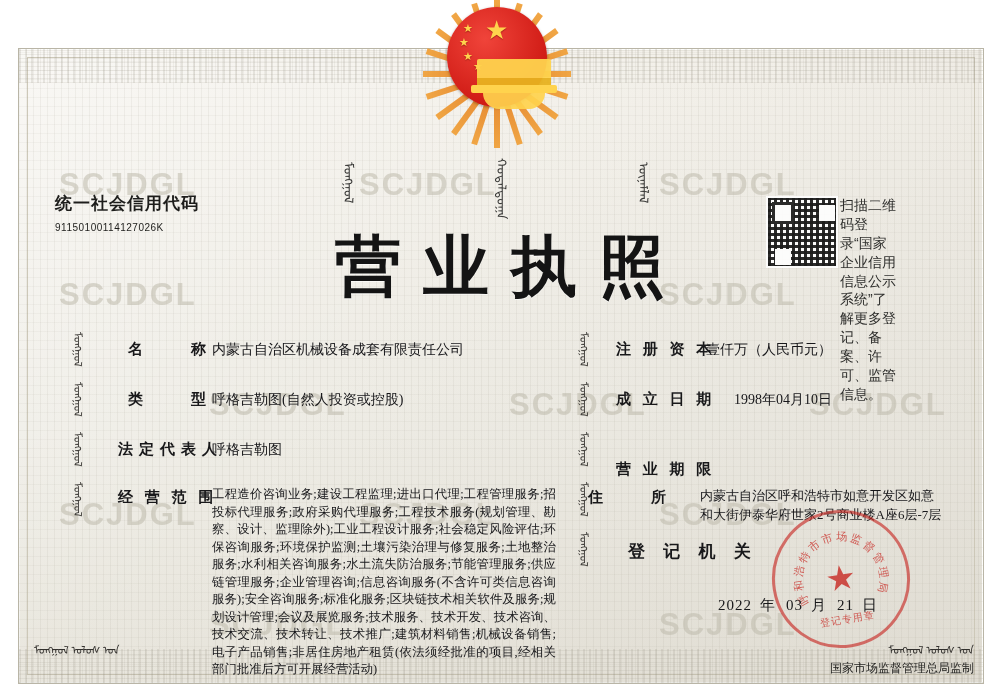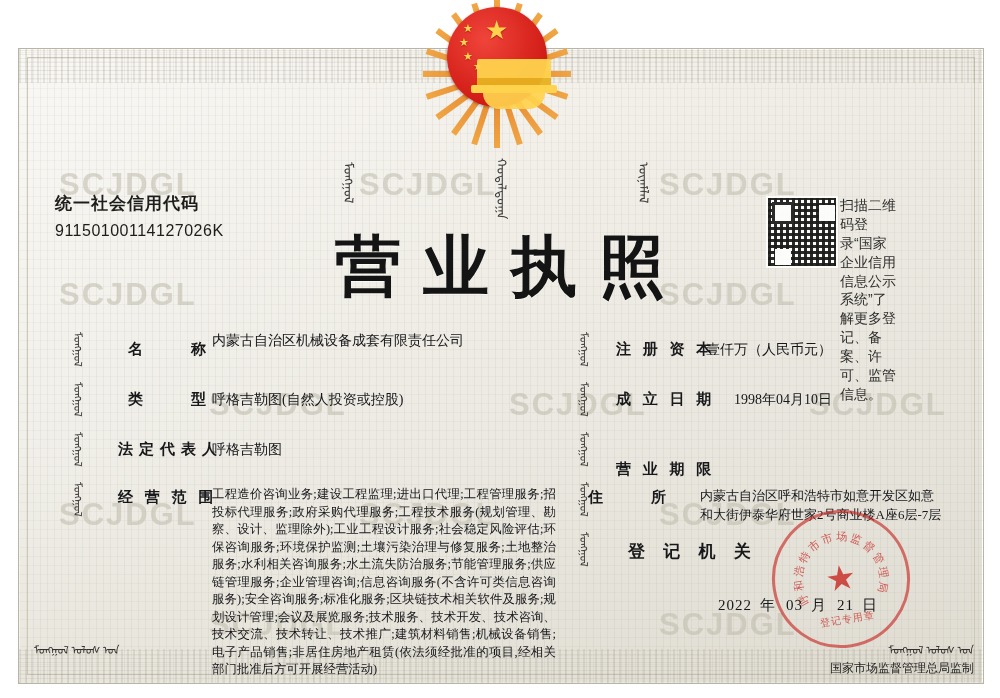--- a/index.html
+++ b/index.html
@@ -172,21 +172,21 @@
     font-size: 17px;
     color: #1d1d1b;
     letter-spacing: 1px;
     font-weight: bold;
   }
   .credit-code {
     position: absolute;
     left: 55px;
     top: 222px;
     font-family: "Liberation Sans", sans-serif;
-    font-size: 16px;
+    font-size: 10px;
     color: #1d1d1b;
     letter-spacing: .5px;
   }
 
   .title {
     position: absolute;
     left: 240px;
     top: 222px;
     width: 520px;
     text-align: center;
@@ -454,21 +454,21 @@
   <div class="credit-label">统一社会信用代码</div>
   <div class="credit-code">91150100114127026K</div>
 
   <div class="title">营业执照</div>
 
   <div class="qr"></div>
   <div class="qr-note">扫描二维码登录“国家企业信用信息公示系统”了解更多登记、备案、许可、监管信息。</div>
 
   <div class="mongol-vert" style="position:absolute; left:72px; top:332px; height:34px;">ᠮᠣᠩᠭᠣᠯ</div>
   <div class="field-label" style="left:128px; top:340px;">名　　称</div>
-  <div class="field-value" style="left:212px; top:332px;">内蒙古自治区机械设备成套有限责任公司</div>
+  <div class="field-value" style="left:212px; top:341px;">内蒙古自治区机械设备成套有限责任公司</div>
 
   <div class="mongol-vert" style="position:absolute; left:72px; top:382px; height:34px;">ᠮᠣᠩᠭᠣᠯ</div>
   <div class="field-label" style="left:128px; top:390px;">类　　型</div>
   <div class="field-value" style="left:212px; top:391px;">呼格吉勒图(自然人投资或控股)</div>
 
   <div class="mongol-vert" style="position:absolute; left:72px; top:432px; height:34px;">ᠮᠣᠩᠭᠣᠯ</div>
   <div class="field-label" style="left:118px; top:440px;">法定代表人</div>
   <div class="field-value" style="left:212px; top:441px;">呼格吉勒图</div>
 
   <div class="mongol-vert" style="position:absolute; left:72px; top:482px; height:34px;">ᠮᠣᠩᠭᠣᠯ</div>

